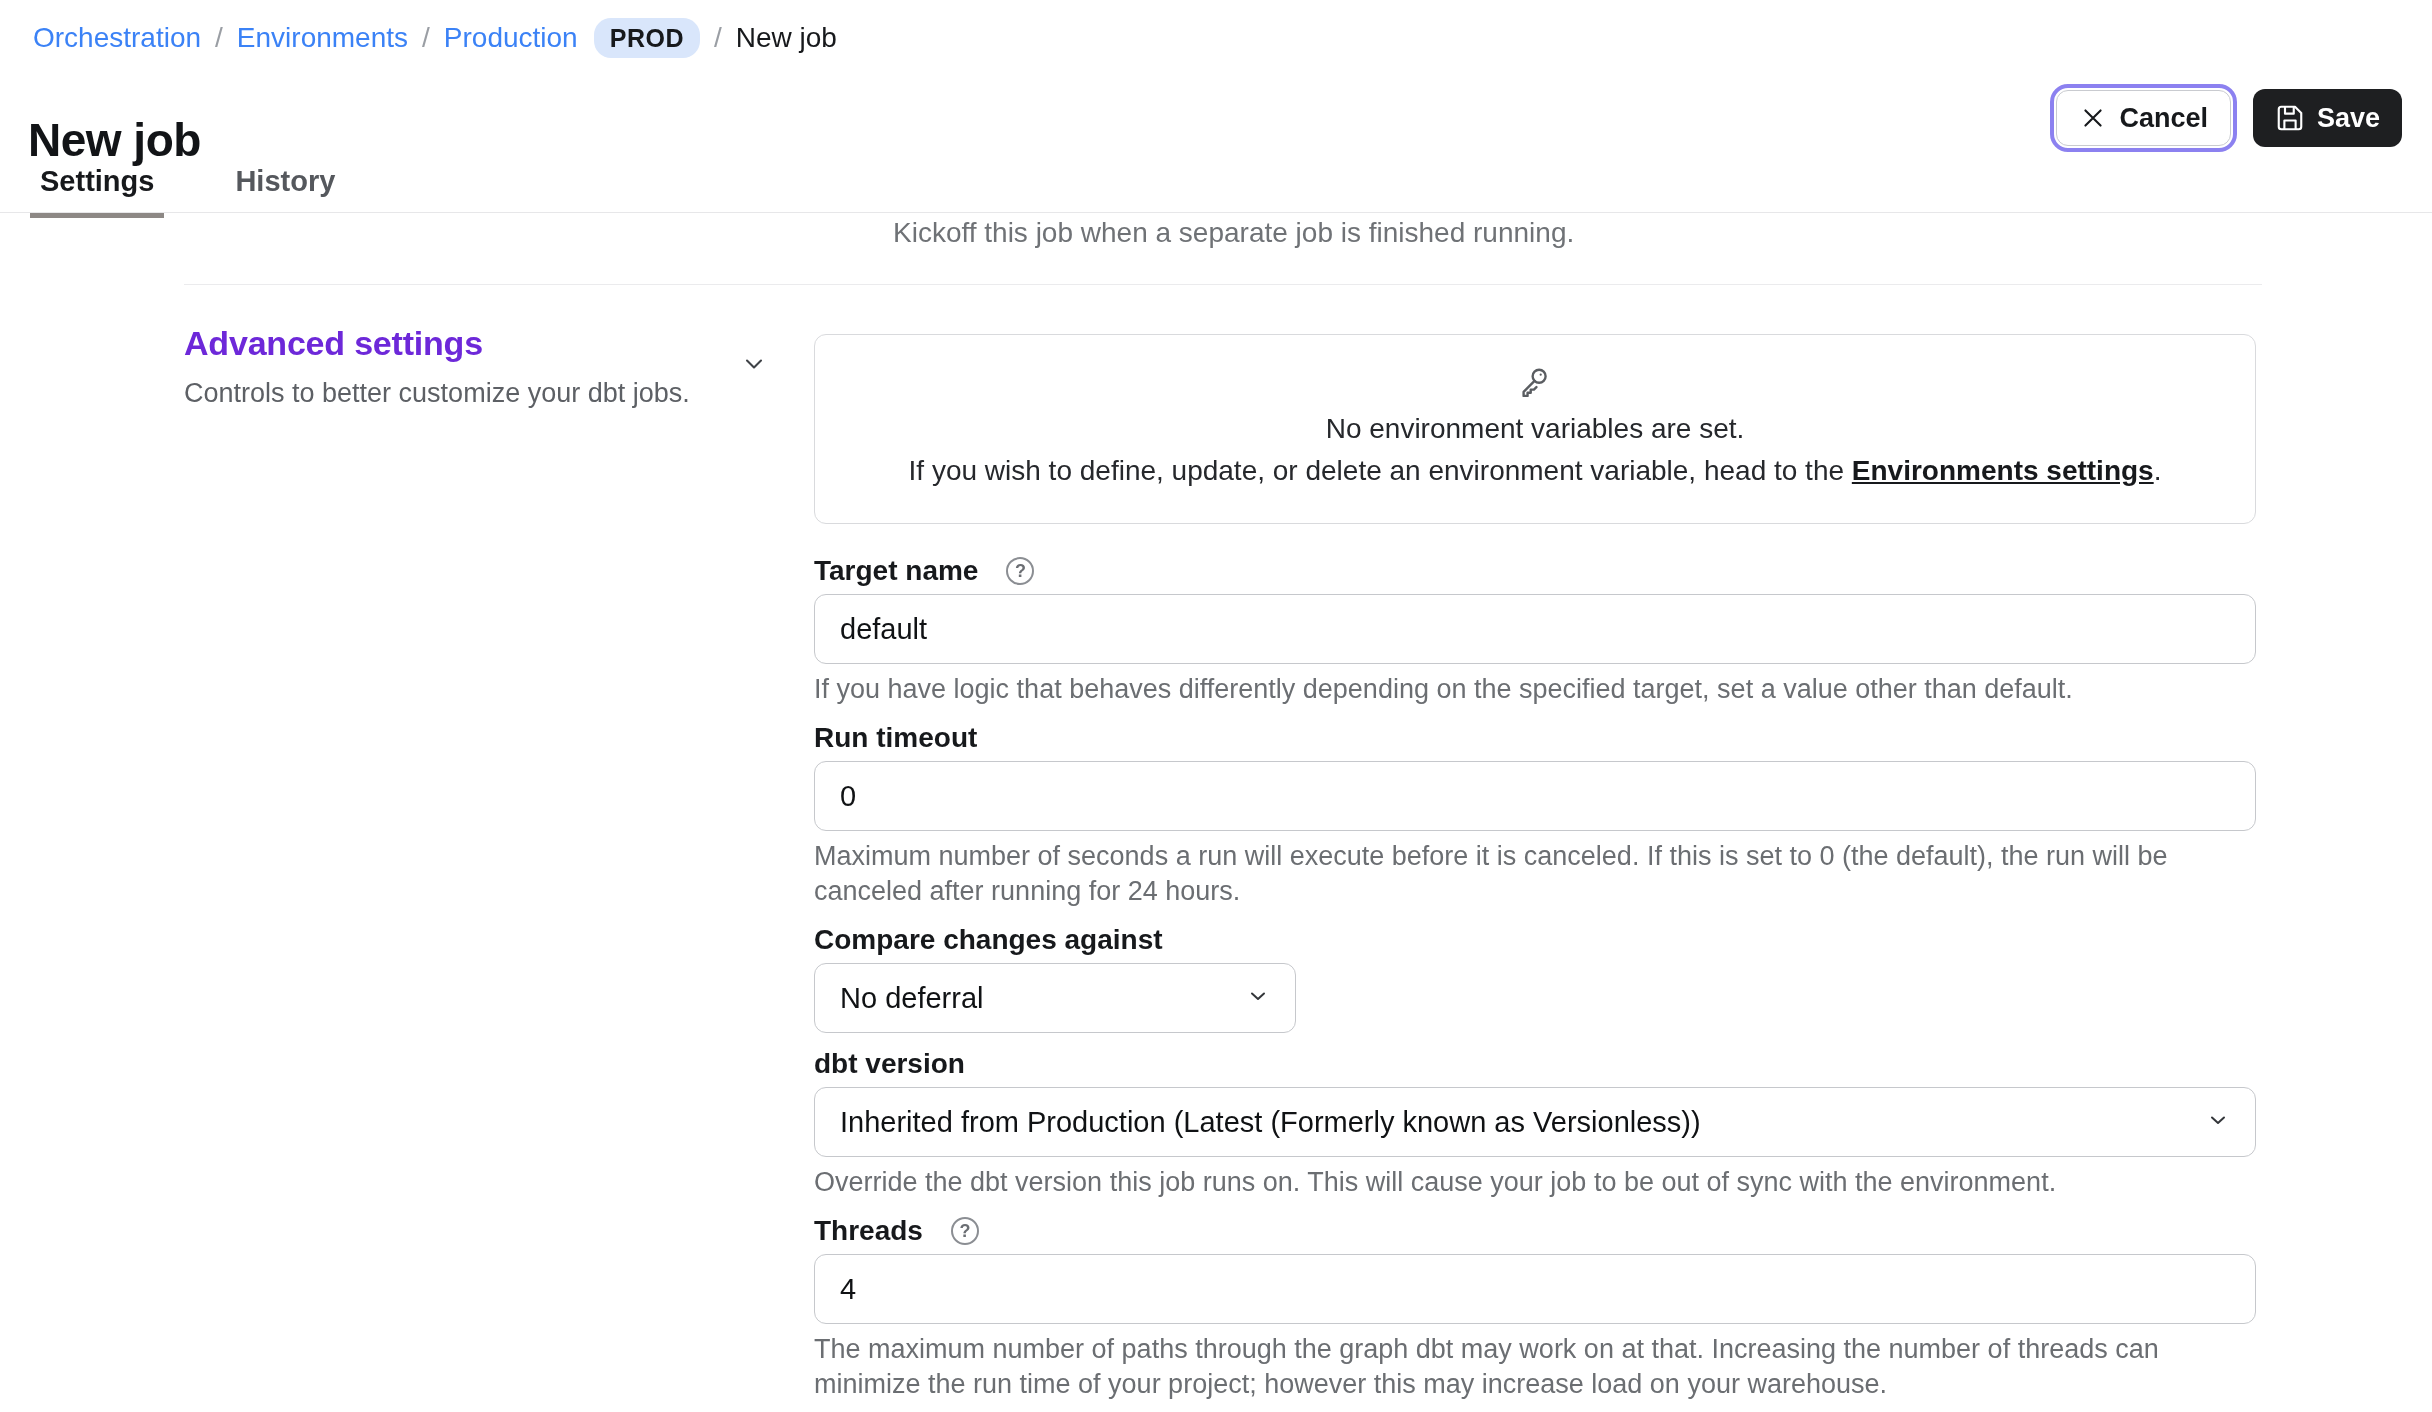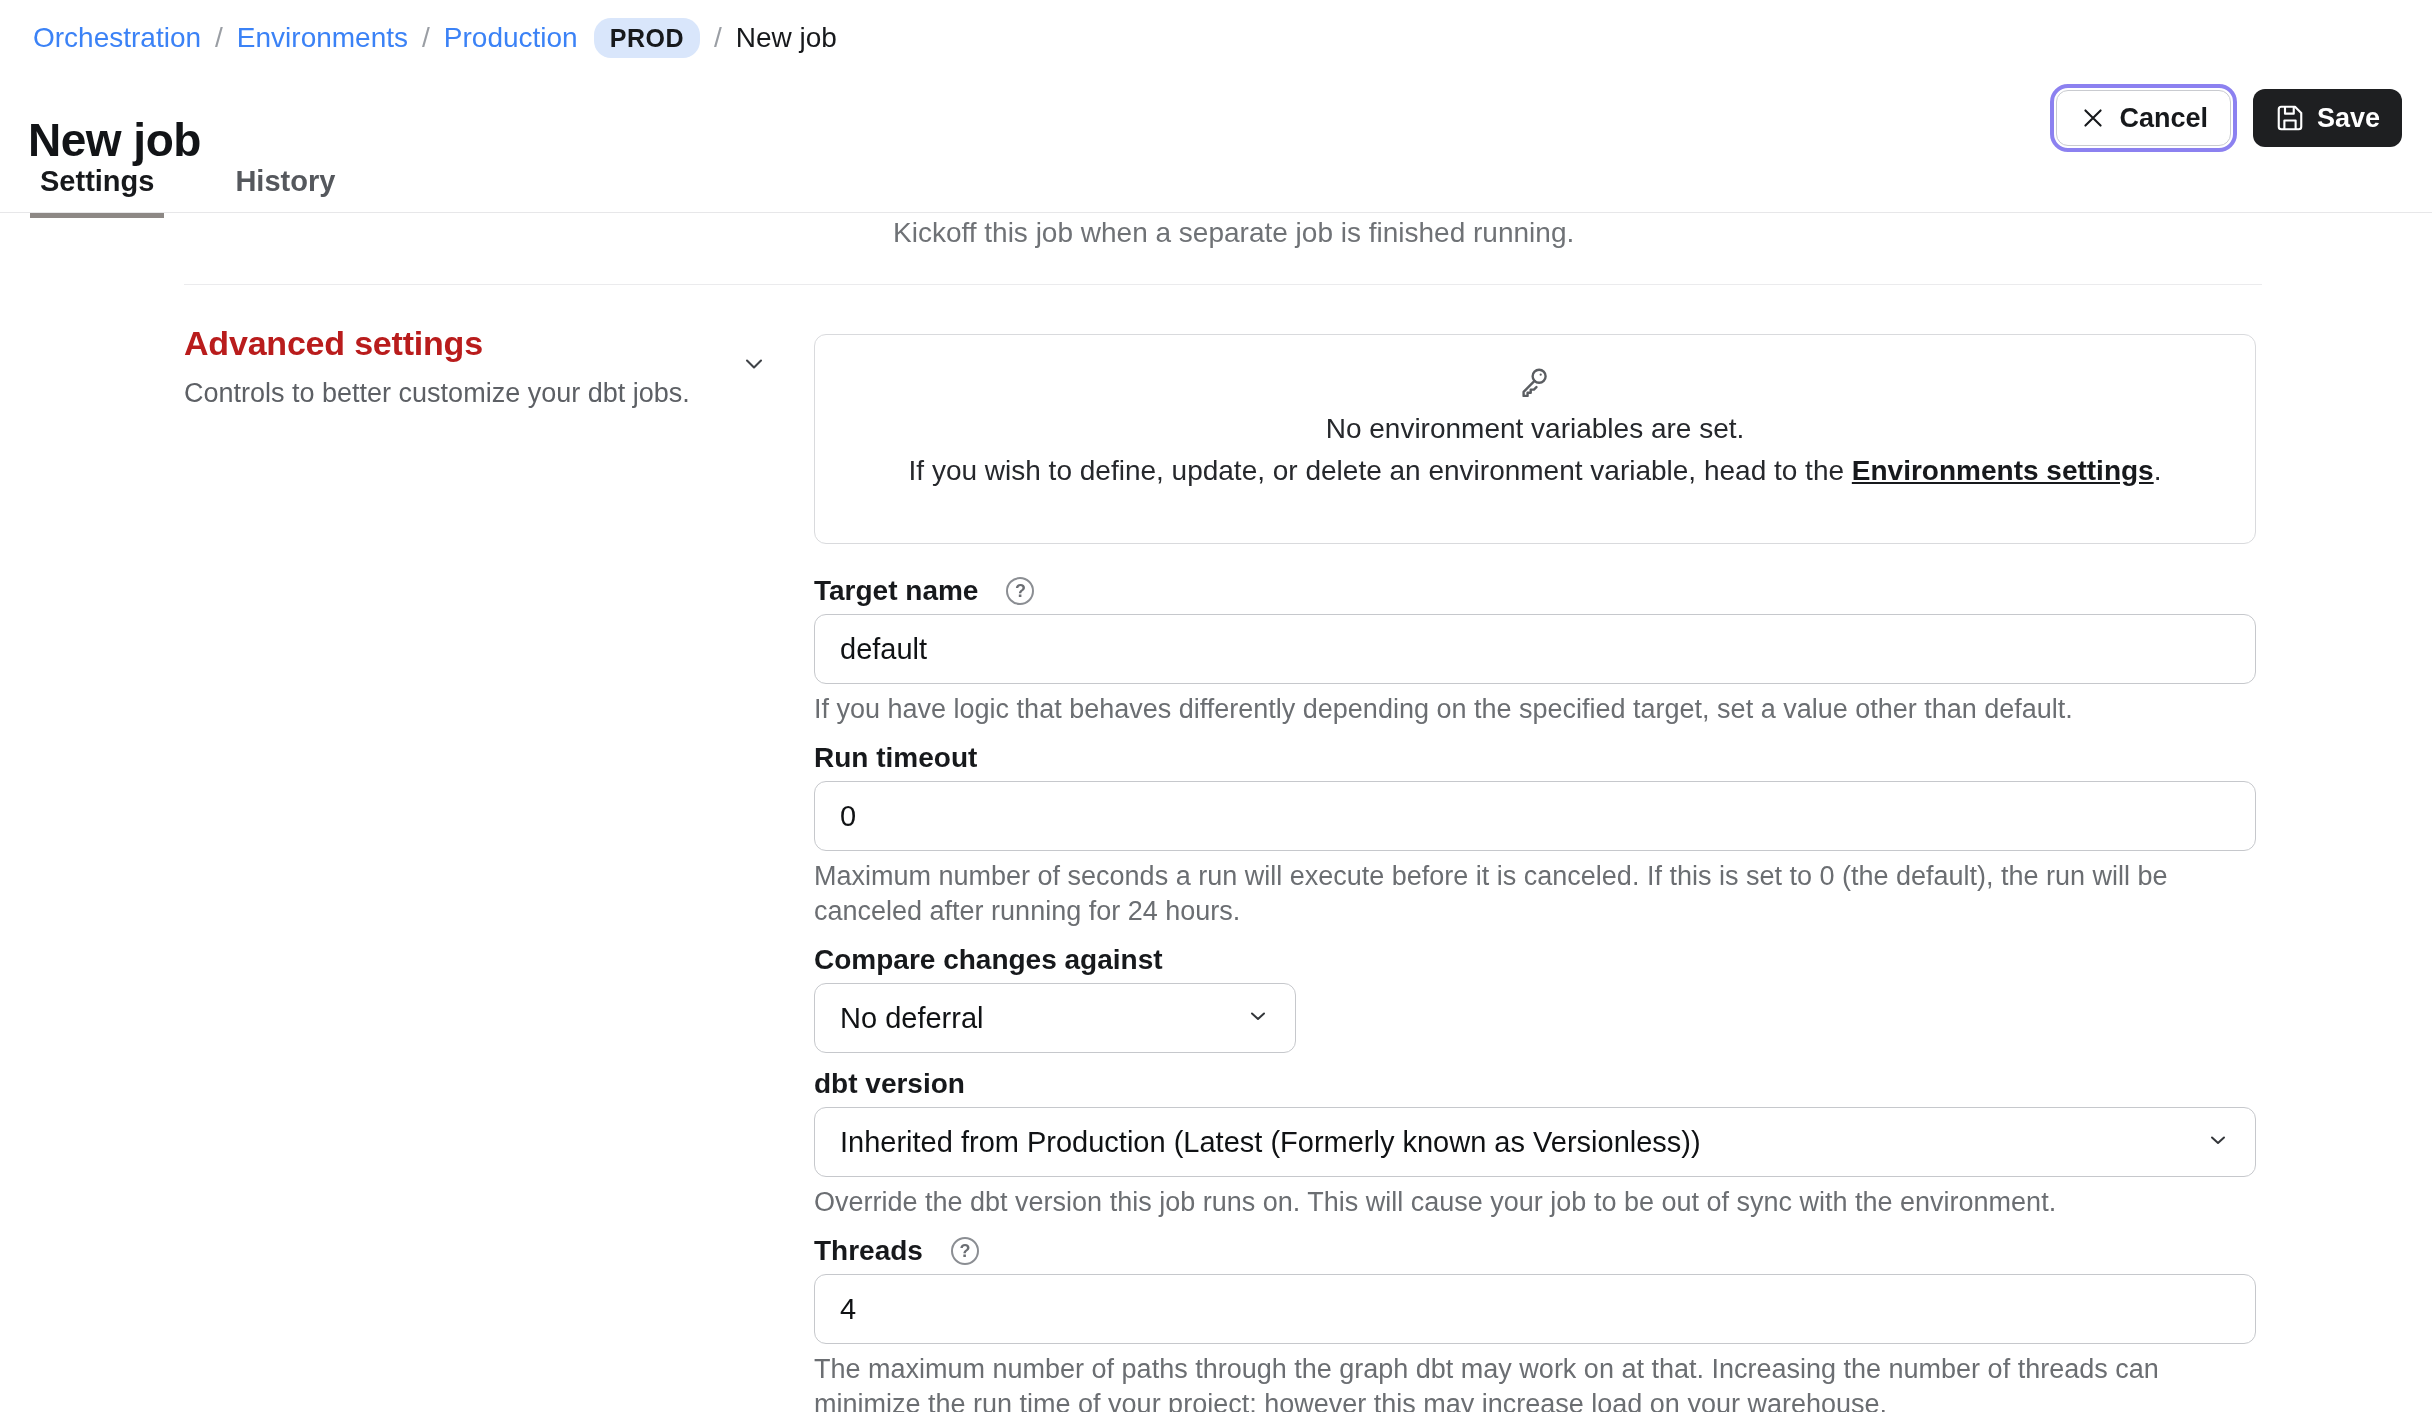--- a/index.html
+++ b/index.html
@@ -32,28 +32,28 @@
   .tab { font-size:29px; font-weight:600; padding:0 10px 15px; color:#55585d; cursor:pointer; border-bottom:5px solid transparent; }
   .tab.active { color:#17191c; border-bottom-color:#8d8885; }
   .tabs-rule { position:absolute; top:212px; left:0; width:2432px; height:1px; background:#e7e7e9; }
 
   
   .kickoff-note { position:absolute; top:216px; left:893px; font-size:28px; line-height:34px; color:#6f7276; }
   .section-divider { position:absolute; top:284px; left:184px; width:2078px; height:1px; background:#ebebed; }
 
   
   .advanced-head { position:absolute; top:324px; left:184px; width:545px; }
-  .advanced-title { margin:0; font-size:34px; font-weight:700; color:#b91c1c; letter-spacing:-.2px; }
+  .advanced-title { margin:0; font-size:34px; font-weight:700; color:#6d28d9; letter-spacing:-.2px; }
   .advanced-sub { margin:15px 0 0; font-size:27px; color:#5d6065; }
   .collapse-chevron { position:absolute; top:350px; left:740px; color:#3f4247; cursor:pointer; }
 
   
   .form-col { position:absolute; top:334px; left:814px; width:1442px; }
 
-  .env-box { border:1px solid #d9dadd; border-radius:12px; text-align:center; padding:28px 60px 54px; }
+  .env-box { border:1px solid #d9dadd; border-radius:12px; text-align:center; padding:28px 60px 34px; }
   .env-key { color:#5a5d61; display:inline-block; }
   .env-title { margin-top:6px; font-size:28px; line-height:36px; font-weight:500; color:#26282c; }
   .env-body { margin-top:6px; font-size:28px; line-height:36px; color:#26282c; }
   .env-link { font-weight:700; text-decoration:underline; color:#17191c; }
 
   .field { margin-top:14px; }
   .field.first { margin-top:30px; }
   .field-label { display:flex; align-items:center; gap:28px; font-size:28px; line-height:34px; font-weight:600; color:#17191c; }
   .help-icon { width:28px; height:28px; border:2px solid #8b8e93; border-radius:50%; color:#6b6e73; font-size:18px; font-weight:700; display:inline-flex; align-items:center; justify-content:center; cursor:pointer; }
   .text-input { display:block; margin-top:6px; width:100%; height:70px; border:1px solid #c6c8cc; border-radius:12px; font-family:inherit; font-size:29px; padding:0 25px; color:#101214; background:#fff; outline:none; }

